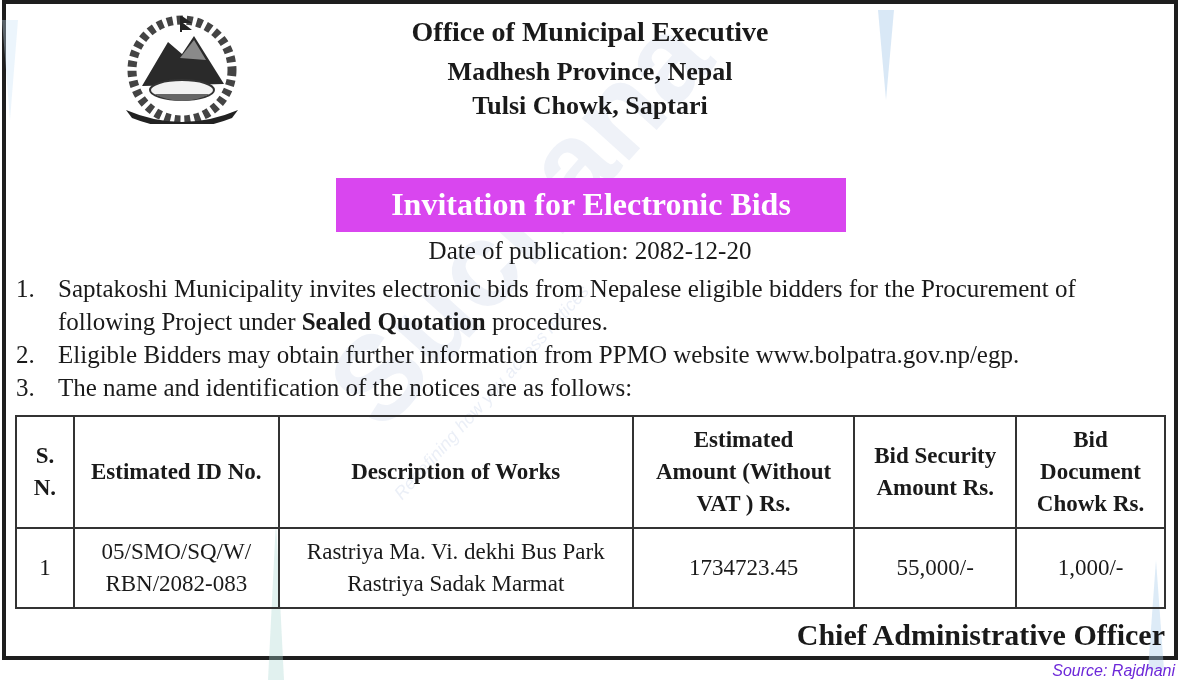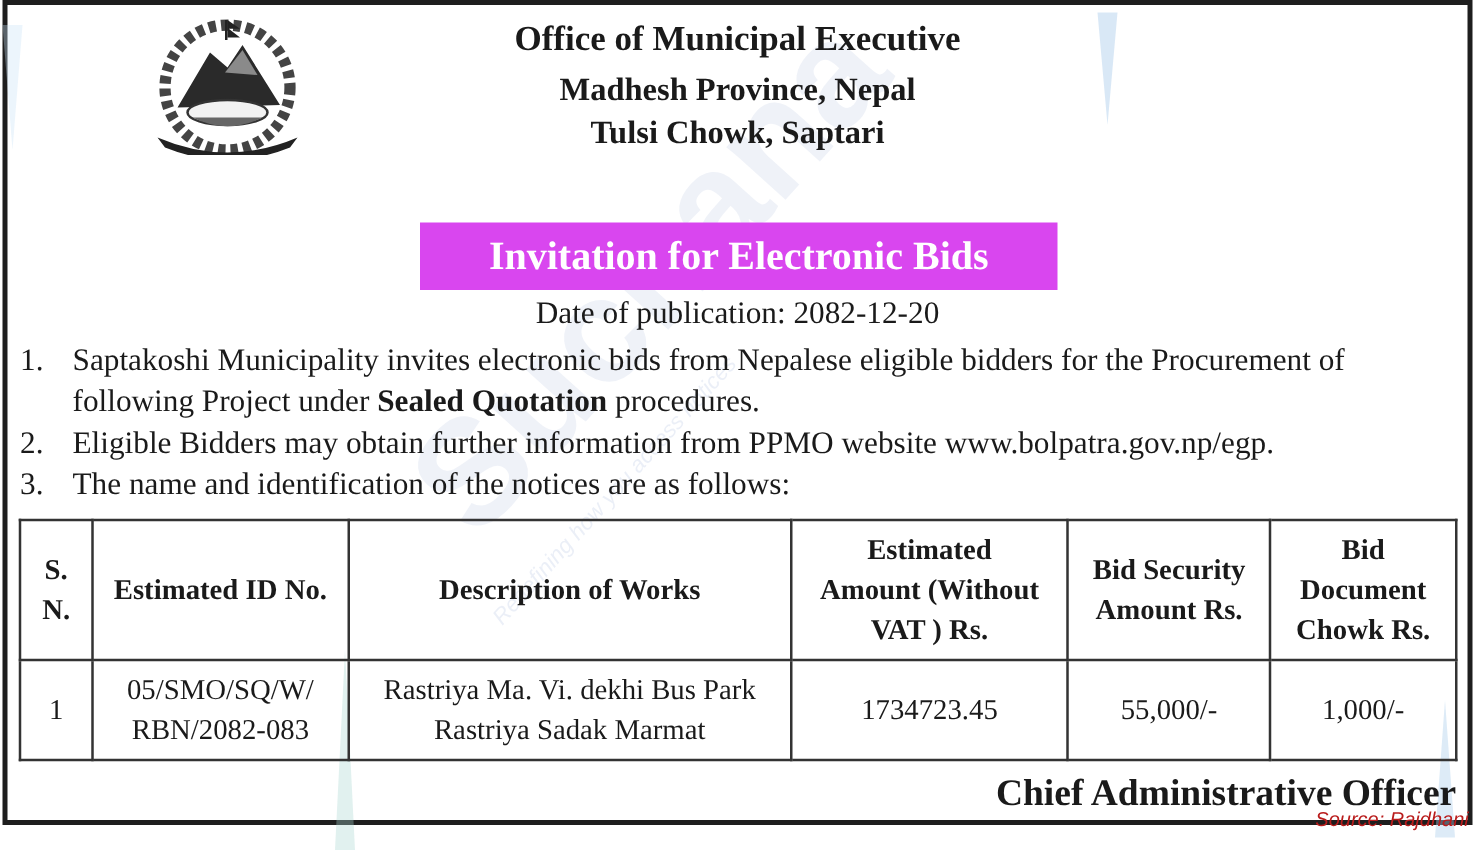--- a/index.html
+++ b/index.html
@@ -49,21 +49,21 @@
 
   table.contract {
     position: absolute; left: 15px; top: 415px; width: 1151px; border-collapse: collapse;
     font-size: 23px; text-align: center;
   }
   table.contract th, table.contract td { border: 2px solid #333; padding: 0 4px; }
   table.contract th { height: 112px; font-weight: bold; line-height: 32px; }
   table.contract td { height: 80px; line-height: 32px; }
 
   .signature { position: absolute; right: 16px; top: 618px; font-weight: bold; font-size: 30px; }
-  .source { position: absolute; right: 6px; top: 648px; font-family: "Liberation Sans", sans-serif; font-style: italic; font-size: 16px; color: #b91c1c; }
+  .source { position: absolute; right: 6px; top: 662px; font-family: "Liberation Sans", sans-serif; font-style: italic; font-size: 16px; color: #6d28d9; }
 </style>
 </head>
 <body>
 
 <div class="frame"></div>
 
 <div class="watermark">Suchana</div>
 <div class="watermark-sub">Redefining how you access notices</div>
 <div class="spike" style="left:878px;top:10px;border-top:90px solid rgba(170,205,235,0.45);"></div>
 <div class="spike" style="left:268px;top:520px;border-bottom:160px solid rgba(170,215,210,0.35);"></div>

